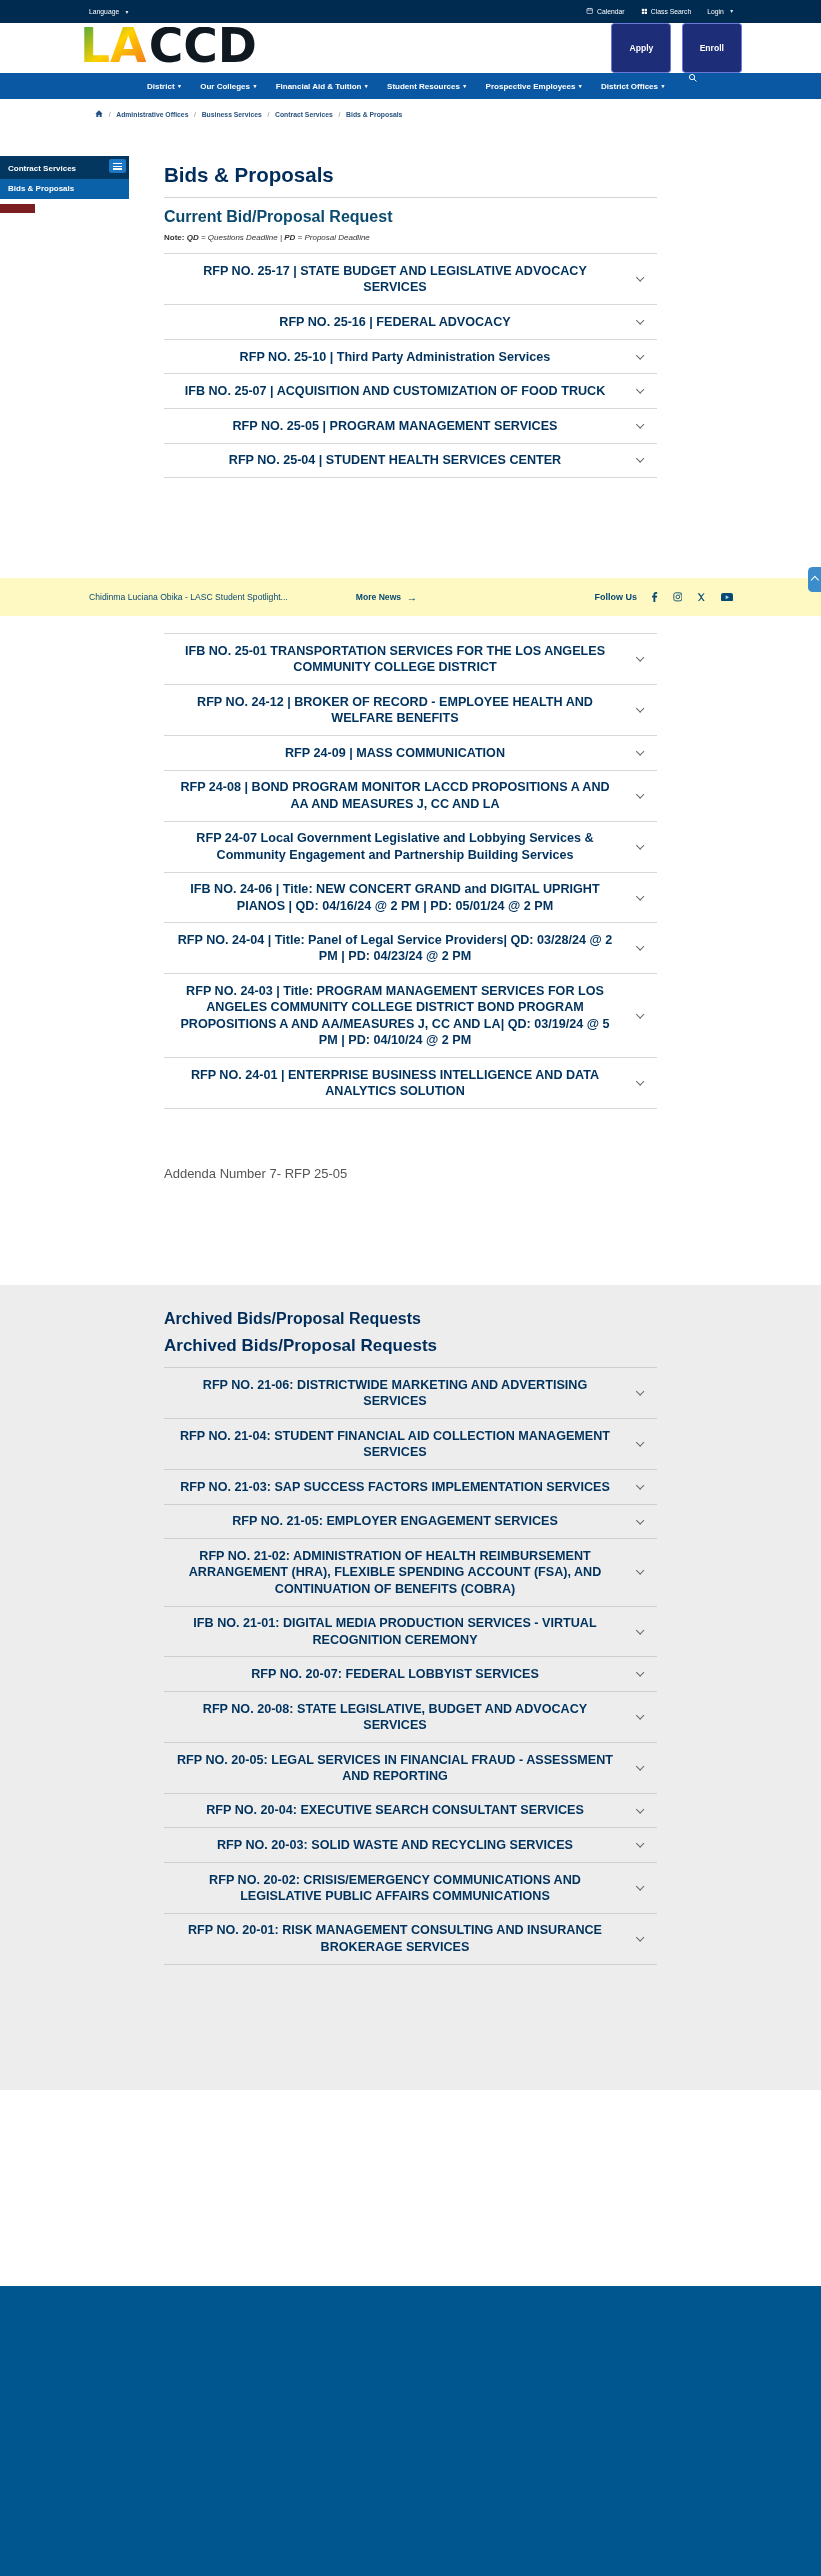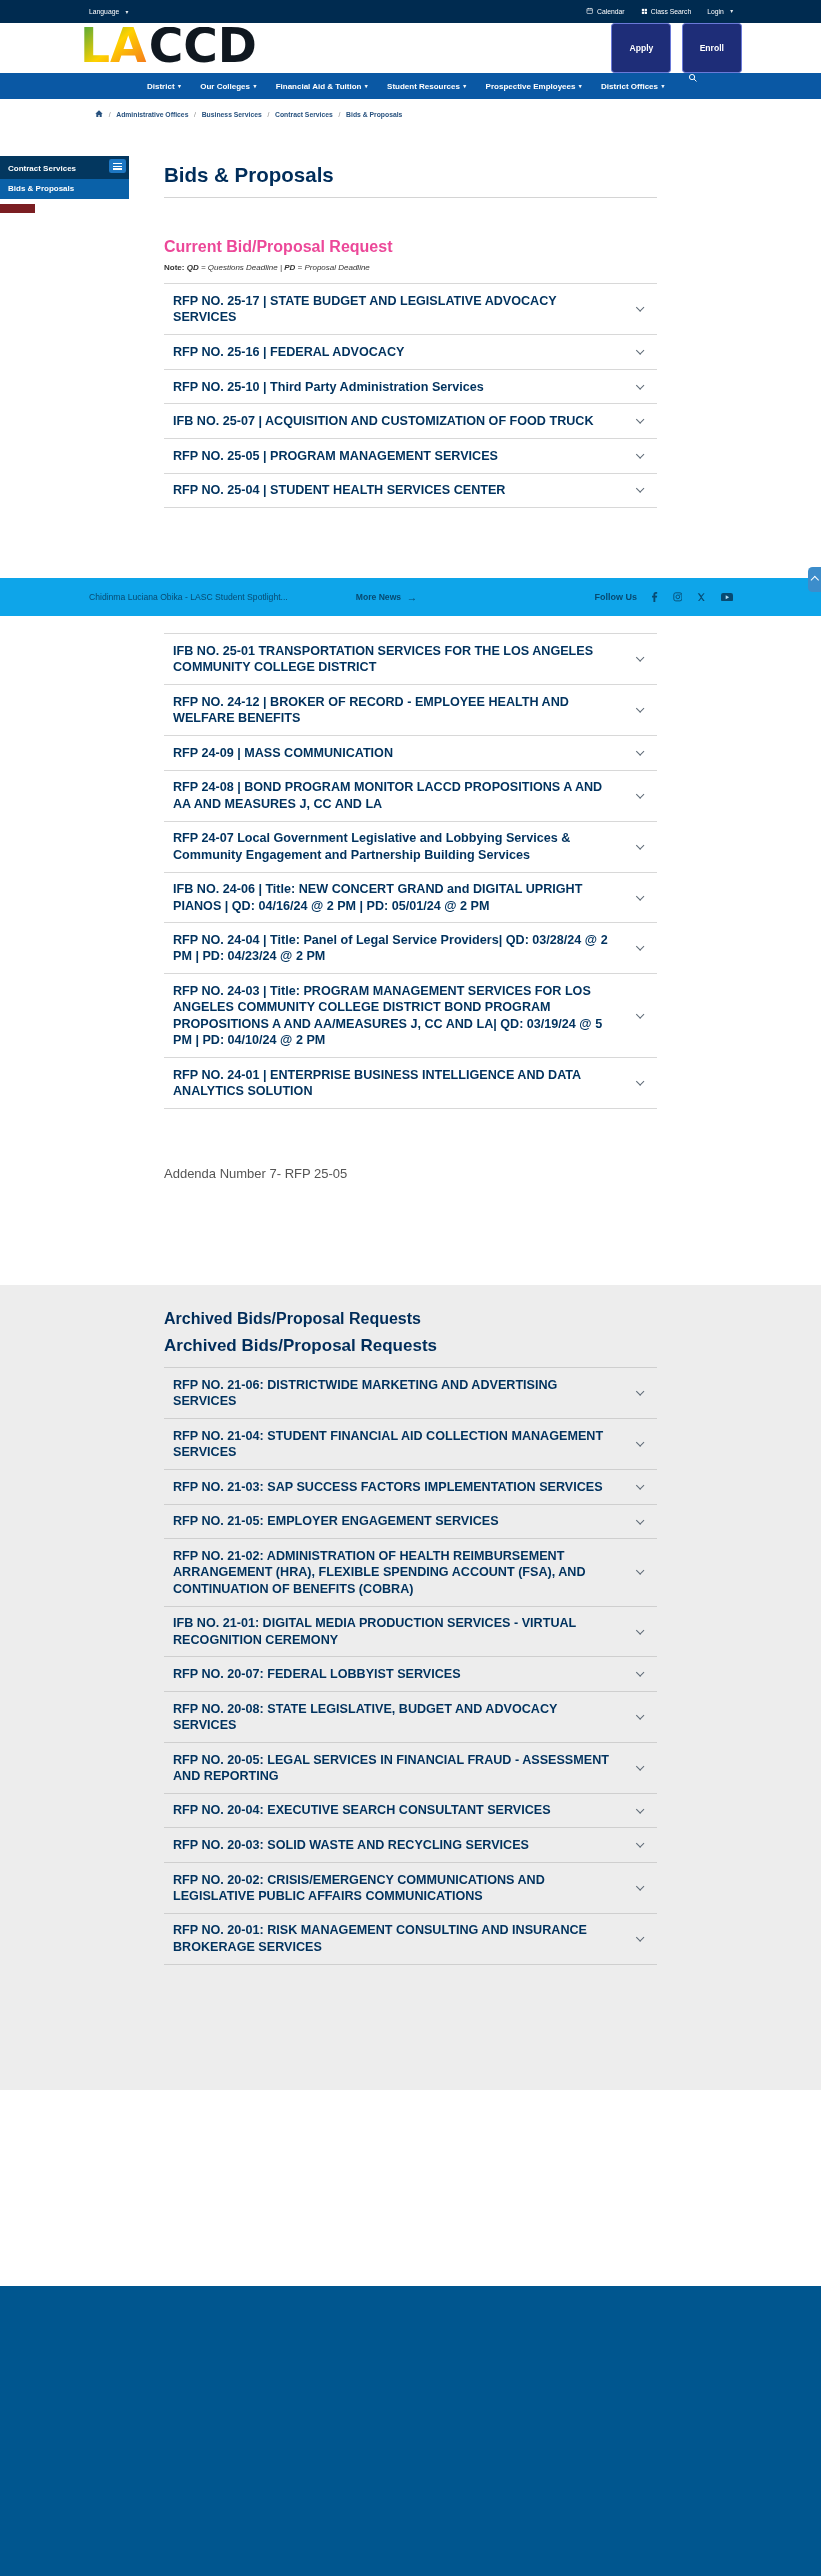--- a/index.html
+++ b/index.html
@@ -43,35 +43,35 @@
   .hamburger { position: absolute; top: 3.4px; right: 3.4px; width: 17px; height: 13.7px; background: #1d77c4;
                border-radius: 2.3px; display: flex; flex-direction: column; justify-content: center; align-items: center; gap: 1.7px; cursor: pointer; }
   .hamburger i { display: block; width: 9px; height: 1.1px; background: #fff; }
   .side-item { padding: 5.7px 26px 5.7px 8px; color: #fff; font-size: 8px; font-weight: bold; cursor: pointer; }
   .side-item.selected { background: #0a61a8; padding-right: 8px; }
   .side-accent { width: 35px; height: 9px; background: #7b1e22; margin-top: 4.6px; }
 
   .content { margin-left: 84px; width: 493px; }
   .main-1 .content { padding-top: 34px; }
   .page-title { font-size: 20.5px; font-weight: bold; color: #002d5a; padding-bottom: 10.3px; border-bottom: 0.6px solid #d4d4d4; }
-  .section-heading { margin-top: 40px; font-size: 16px; font-weight: bold; color: #ec4899; }
+  .section-heading { margin-top: 10px; font-size: 16px; font-weight: bold; color: #0c4a6e; }
   .note { margin-top: 6.8px; font-size: 8px; color: #333; font-style: italic; }
   .note .prefix { font-style: normal; font-weight: bold; }
   .note .abbr { font-weight: bold; }
 
   .acc-list { margin-top: 11.4px; }
-  .acc-row { position: relative; border-top: 0.6px solid #d8d8d8; padding: 8.6px 40px 8.6px 9px; cursor: pointer; }
+  .acc-row { position: relative; border-top: 0.6px solid #d8d8d8; padding: 8.6px 40px 8.6px 9px; cursor: pointer; text-align: center; }
   .acc-list .acc-row:last-child { border-bottom: 0.6px solid #d8d8d8; }
   .acc-title { display: block; font-size: 12.6px; font-weight: bold; color: #00325e; line-height: 1.3; }
   .chev { position: absolute; right: 13.7px; top: 50%; width: 6.3px; height: 6.3px;
           border-right: 1.1px solid #5f6b77; border-bottom: 1.1px solid #5f6b77;
           transform: translateY(-70%) rotate(45deg); }
 
   
-  .banner { position: relative; height: 38px; background: #0ea5e9; }
+  .banner { position: relative; height: 38px; background: #fef9c3; }
   .banner .container { display: flex; align-items: center; padding: 0 9px; color: #074a71; font-size: 8.6px; }
   .banner-headline { max-width: 274px; white-space: nowrap; overflow: hidden; cursor: pointer; }
   .more-news { margin-left: 68px; font-weight: bold; display: inline-flex; align-items: center; gap: 5.7px; cursor: pointer; white-space: nowrap; }
   .more-news .arrow { font-size: 10.3px; }
   .banner-right { margin-left: auto; display: flex; align-items: center; gap: 15px; }
   .follow { font-weight: bold; font-size: 9px; }
   .social { display: flex; align-items: center; gap: 15px; }
   .social .s-icon { display: inline-flex; cursor: pointer; }
   .scroll-tab { position: absolute; right: 0; top: -11.4px; width: 13.7px; height: 25px; background: #3c8dcb;
                 border-radius: 4.6px 0 0 4.6px; display: flex; align-items: center; justify-content: center; cursor: pointer; z-index: 6; }

